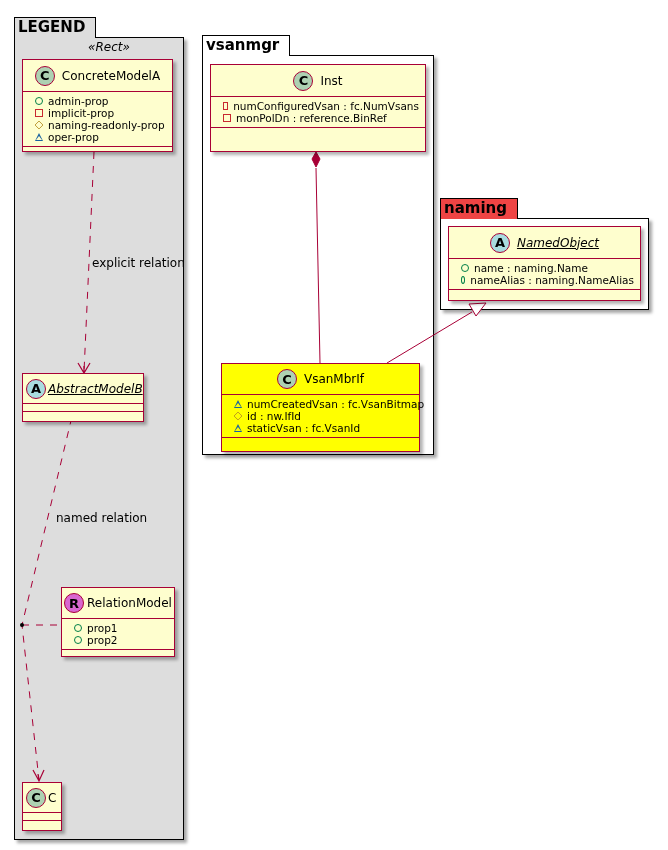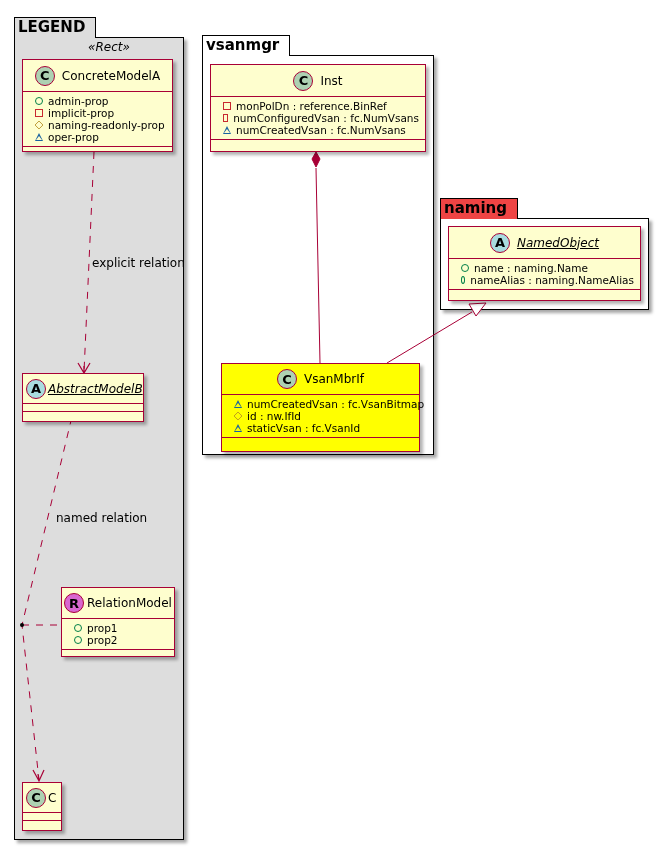--- a/index.html
+++ b/index.html
@@ -146,29 +146,25 @@
 </div>
 
 <div class="cls" style="left:210px; top:64px; width:216px; height:88px;">
   <div class="cls-head" style="height:31px;">
     <span class="badge c">C</span>
     <span class="nm">Inst</span>
   </div>
   <div class="cls-attrs">
     <div class="attr">
         <span class="vis priv"></span>
+        <span>numConfiguredVsan : fc.NumVsans</span>
+      </div>
+    <div class="attr">
+        <span class="vis priv"></span>
         <span>monPolDn : reference.BinRef</span>
-      </div>
-    <div class="attr">
-        <span class="vis priv"></span>
-        <span>numConfiguredVsan : fc.NumVsans</span>
-      </div>
-    <div class="attr">
-        <span class="vis pkgv"></span>
-        <span>numCreatedVsan : fc.NumVsans</span>
       </div>
   </div>
   <div class="cls-ops"></div>
 </div>
 
 <div class="cls hl" style="left:221px; top:363px; width:199px; height:89px; --bgc:#ffff00;">
   <div class="cls-head" style="height:30px;">
     <span class="badge c">C</span>
     <span class="nm">VsanMbrIf</span>
   </div>

